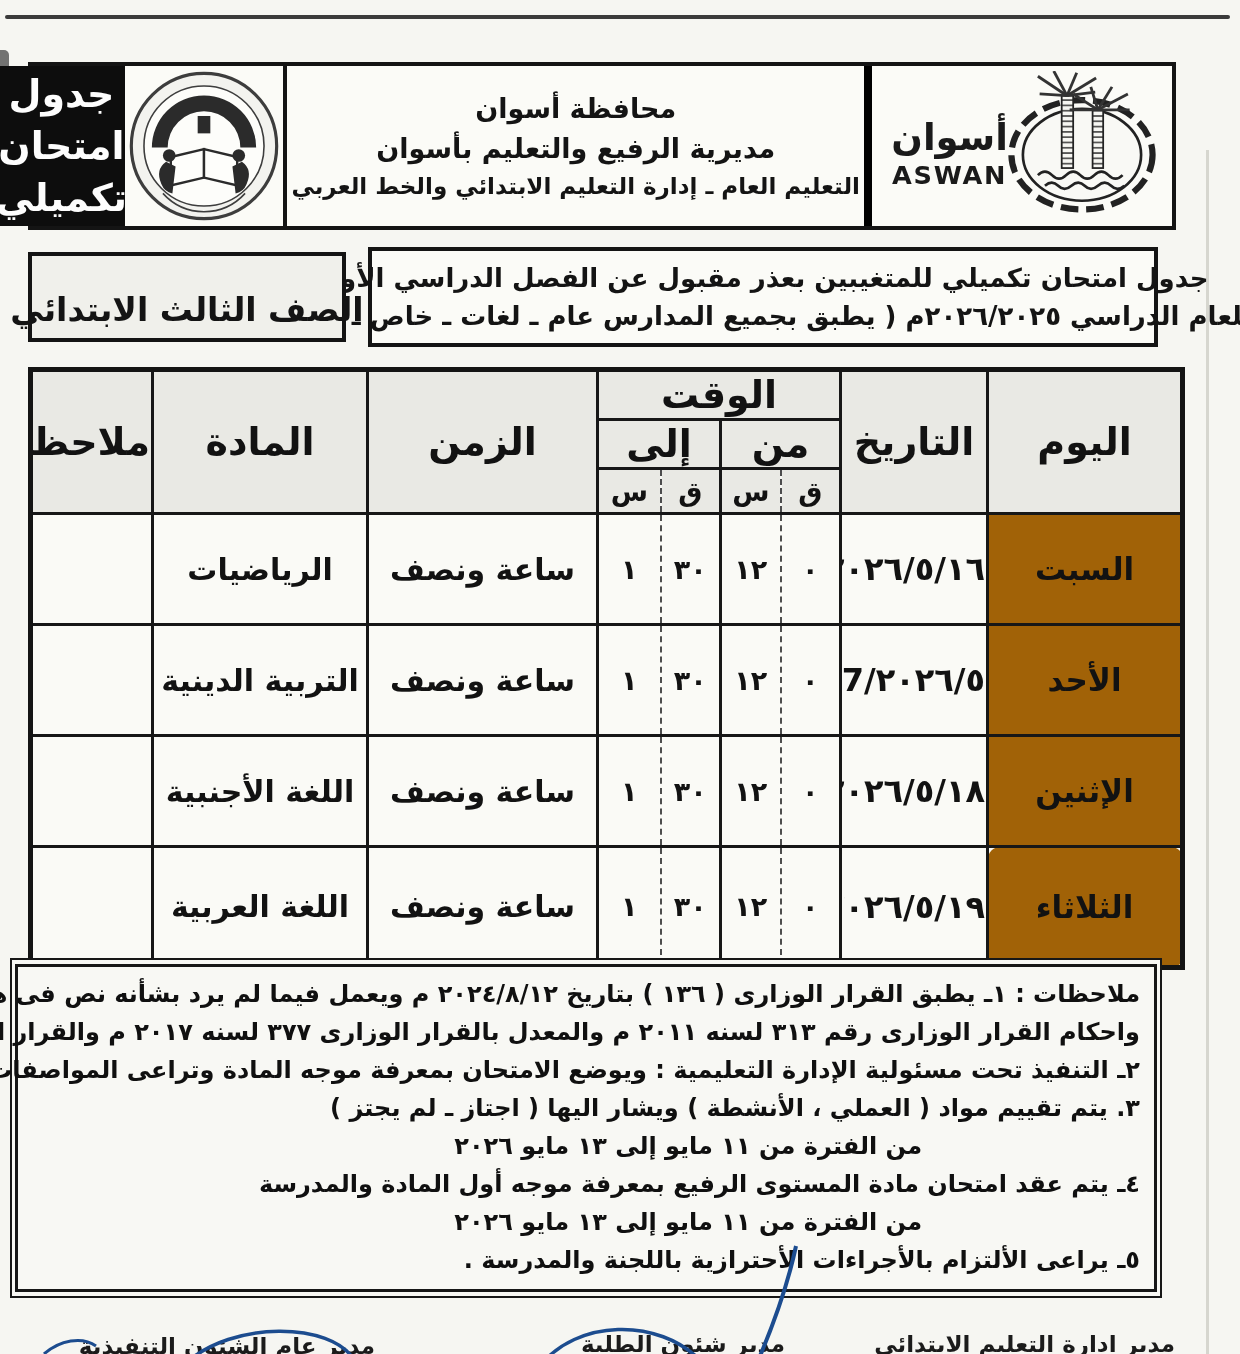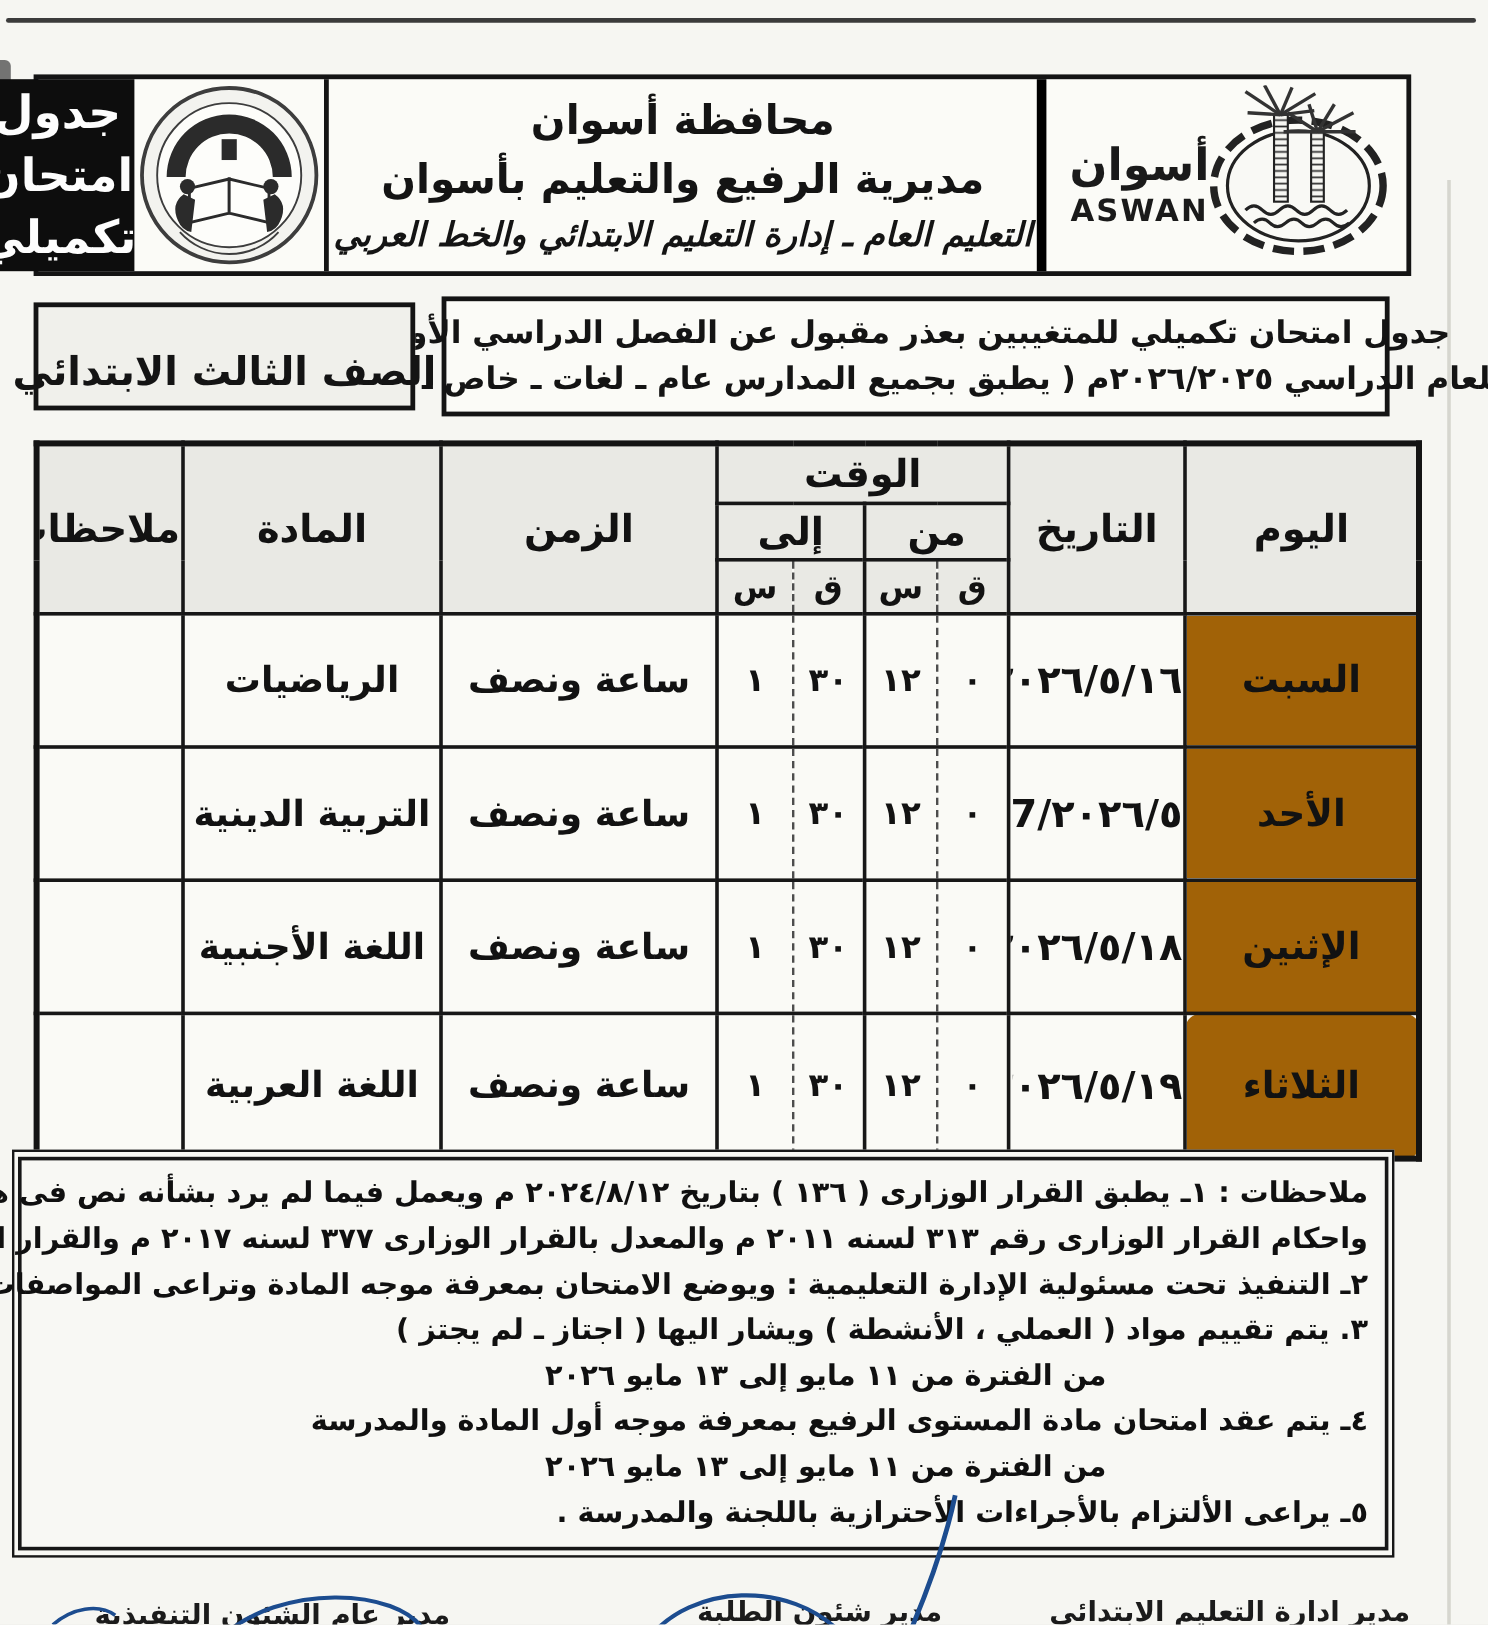--- a/index.html
+++ b/index.html
@@ -21,22 +21,22 @@
   .band1{
     position:absolute;left:28px;top:62px;width:1148px;height:168px;
     border:4px solid #141414;background:#fbfbf7;
     display:flex;direction:rtl;box-sizing:border-box;
   }
   .band1 > div{box-sizing:border-box;height:100%;}
   .cell-aswan{width:328px;border-left:8px solid #000000;display:flex;align-items:center;justify-content:center;}
   .cell-orgtext{flex:1;border-left:4px solid #141414;display:flex;flex-direction:column;justify-content:center;align-items:center;gap:9px;padding:6px 4px;}
   .cell-emblem{width:212px;display:flex;align-items:center;justify-content:center;}
   .cell-title{width:128px;background:#0d0d0d;color:#fdfdfd;display:flex;flex-direction:column;justify-content:center;align-items:center;gap:4px;}
-  .org-line{font-weight:bold;font-size:34px;white-space:nowrap;}
-  .org-line.l3{font-size:28px;font-style:italic;}
+  .org-line{font-weight:bold;font-size:27px;white-space:nowrap;}
+  .org-line.l3{font-size:23px;}
   .title-line{font-weight:bold;font-size:38px;line-height:48px;white-space:nowrap;}
 
   
   .band2-desc{
     position:absolute;left:368px;top:247px;width:790px;height:100px;
     border:4px solid #141414;background:#fbfbf7;box-sizing:border-box;
     display:flex;flex-direction:column;justify-content:center;align-items:center;gap:8px;
   }
   .desc-line{font-weight:bold;font-size:26px;white-space:nowrap;}
   .band2-grade{
@@ -49,21 +49,21 @@
   
   table.sched{
     position:absolute;left:28px;top:367px;width:1152px;
     border-collapse:collapse;table-layout:fixed;
     background:#f9f9f5;border:5px solid #141414;
   }
   .sched th,.sched td{
     border:3px solid #171717;text-align:center;vertical-align:middle;
     font-weight:bold;color:#121212;overflow:hidden;
   }
-  .sched .hdr{background:#e9e9e4;font-size:32px;}
+  .sched .hdr{background:#e9e9e4;font-size:38px;}
   .sched tr.h1 th{height:44px;}
   .sched tr.h2 th{height:42px;}
   .sched tr.h3 th{height:40px;font-size:27px;}
   .sched tbody td{height:106px;background:#fafaf6;}
   .sched tbody tr:last-child td{height:115px;border-radius:12px;}
   .sched td.day{background:#a16207;font-size:31px;}
   .sched td.date{font-size:32px;letter-spacing:1px;white-space:nowrap;}
   .sched td.num{font-size:27px;}
   .sched td.dur{font-size:30px;white-space:nowrap;}
   .sched td.subj{font-size:30px;white-space:nowrap;}

